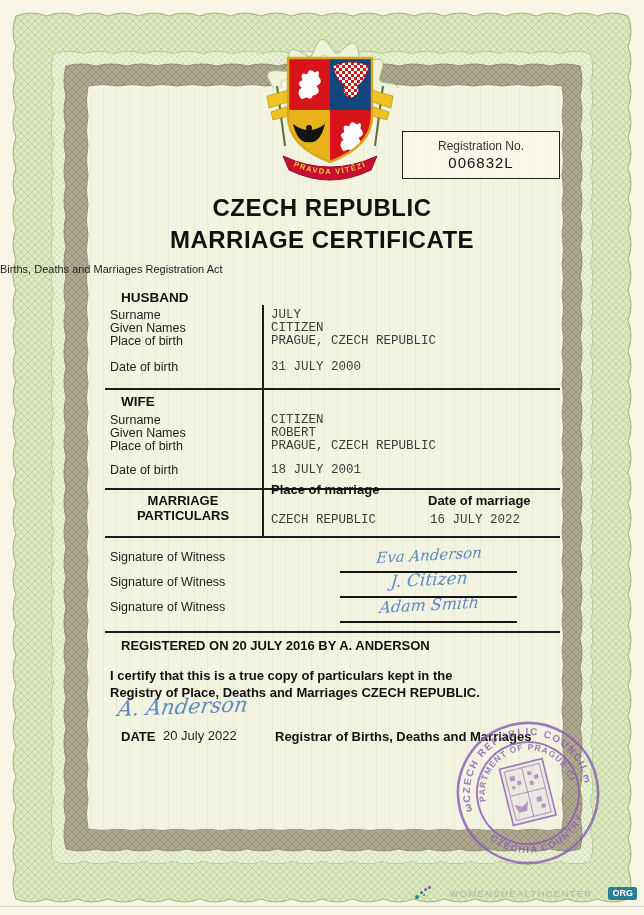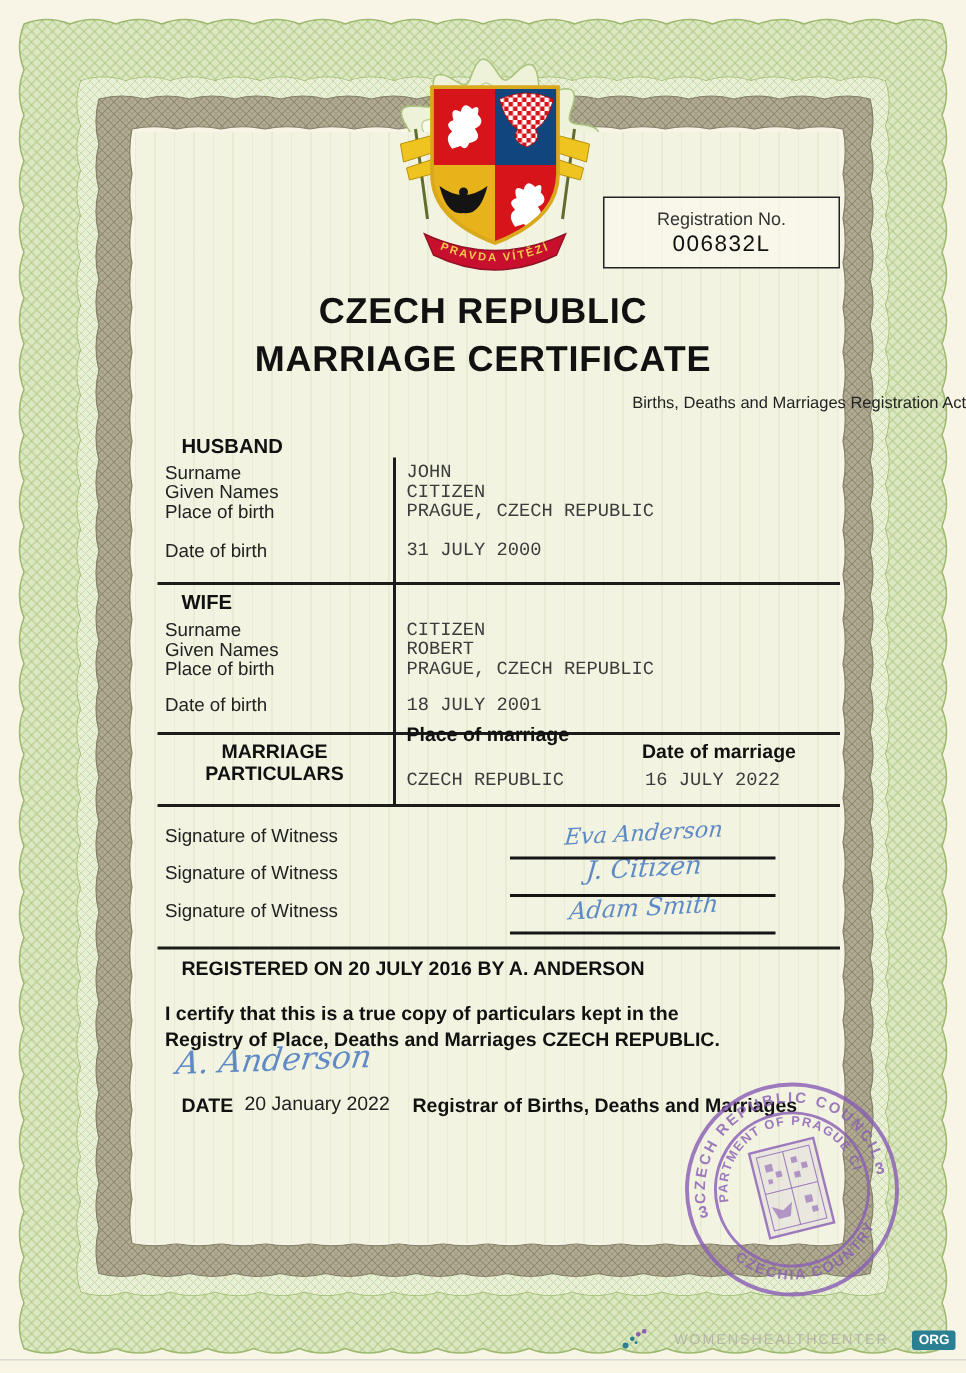--- a/index.html
+++ b/index.html
@@ -19,21 +19,21 @@
   
   .regbox{
     left:402px;top:131px;width:156px;height:46px;
     border:1.5px solid #222;background:rgba(250,249,238,.65);
     display:flex;flex-direction:column;align-items:center;justify-content:center;gap:1px;
   }
   .regbox .lbl{font-size:12px;color:#333;}
   .regbox .num{font-size:15px;color:#111;letter-spacing:1px;}
   
   .title{left:0;width:644px;text-align:center;font-weight:bold;font-size:24px;letter-spacing:.5px;color:#111;}
-  .subtitle{left:0;width:644px;text-align:right;font-size:11px;color:#222;}
+  .subtitle{left:0;width:644px;text-align:left;font-size:11px;color:#222;}
   
   .heading{font-weight:bold;font-size:13.5px;color:#111;}
   .lab{font-size:12.5px;color:#222;line-height:13.5px;}
   .val{font-family:"Liberation Mono",monospace;font-size:12.5px;color:#3c3c3c;line-height:13.5px;white-space:pre;}
   .boldlab{font-weight:bold;font-size:13px;color:#111;}
   .rule{left:105px;width:455px;height:1.5px;background:#1c1c1c;}
   .vdiv{left:262px;width:1.5px;background:#1c1c1c;}
   
   .sig{
     font-family:"DejaVu Serif",serif;font-style:italic;color:#5f8ac5;
@@ -136,21 +136,21 @@
 
 <div class="abs title" style="top:194px;">CZECH REPUBLIC</div>
 <div class="abs title" style="top:226px;">MARRIAGE CERTIFICATE</div>
 <div class="abs subtitle" style="top:263px;">Births, Deaths and Marriages Registration Act</div>
 
 <div class="abs heading" style="left:121px;top:290px;text-align:right;">HUSBAND</div>
 <div class="abs lab" style="left:110px;top:309px;">Surname</div>
 <div class="abs lab" style="left:110px;top:322px;">Given Names</div>
 <div class="abs lab" style="left:110px;top:335px;">Place of  birth</div>
 <div class="abs lab" style="left:110px;top:361px;">Date of  birth</div>
-<div class="abs val" style="left:271px;top:309px;">JOHN</div>
+<div class="abs val" style="left:271px;top:309px;">JULY</div>
 <div class="abs val" style="left:271px;top:322px;">CITIZEN</div>
 <div class="abs val" style="left:271px;top:335px;">PRAGUE, CZECH REPUBLIC</div>
 <div class="abs val" style="left:271px;top:361px;">31 JULY 2000</div>
 
 <div class="abs vdiv" style="top:305px;height:232px;"></div>
 <div class="abs rule" style="top:388px;"></div>
 
 <div class="abs heading" style="left:121px;top:394px;">WIFE</div>
 <div class="abs lab" style="left:110px;top:414px;">Surname</div>
 <div class="abs lab" style="left:110px;top:427px;">Given Names</div>
@@ -186,21 +186,21 @@
 
 <div class="abs rule" style="top:631px;height:2px;"></div>
 
 <div class="abs cert-text" style="left:121px;top:638px;">REGISTERED ON 20 JULY 2016 BY A. ANDERSON</div>
 <div class="abs cert-text" style="left:110px;top:668px;">I certify that this is a true copy of particulars kept in the</div>
 <div class="abs cert-text" style="left:110px;top:685px;">Registry of Place, Deaths and Marriages CZECH REPUBLIC.</div>
 
 <div class="abs sig" style="left:116px;top:697px;font-size:21px;transform:rotate(-2deg) skewX(-10deg);">A. Anderson</div>
 
 <div class="abs boldlab" style="left:121px;top:729px;">DATE</div>
-<div class="abs lab" style="left:163px;top:729px;font-size:13px;">20 January 2022</div>
+<div class="abs lab" style="left:163px;top:729px;font-size:13px;">20 July 2022</div>
 <div class="abs boldlab" style="left:275px;top:729px;">Registrar of Births, Deaths and  Marriages</div>
 
 <svg class="abs" style="left:452px;top:717px;" width="152" height="152" viewBox="0 0 152 152">
   <defs>
     <path id="arcTop" d="M 18 76 A 58 58 0 0 1 134 76"></path>
     <path id="arcInner" d="M 33 76 A 43 43 0 0 1 119 76"></path>
     <path id="arcBottom" d="M 16 76 A 60 60 0 0 0 136 76"></path>
   </defs>
   <g transform="rotate(-14 76 76)" opacity="0.82" fill="none" stroke="#8a5fb5">
     <circle cx="76" cy="76" r="70" stroke-width="2.6"></circle>

